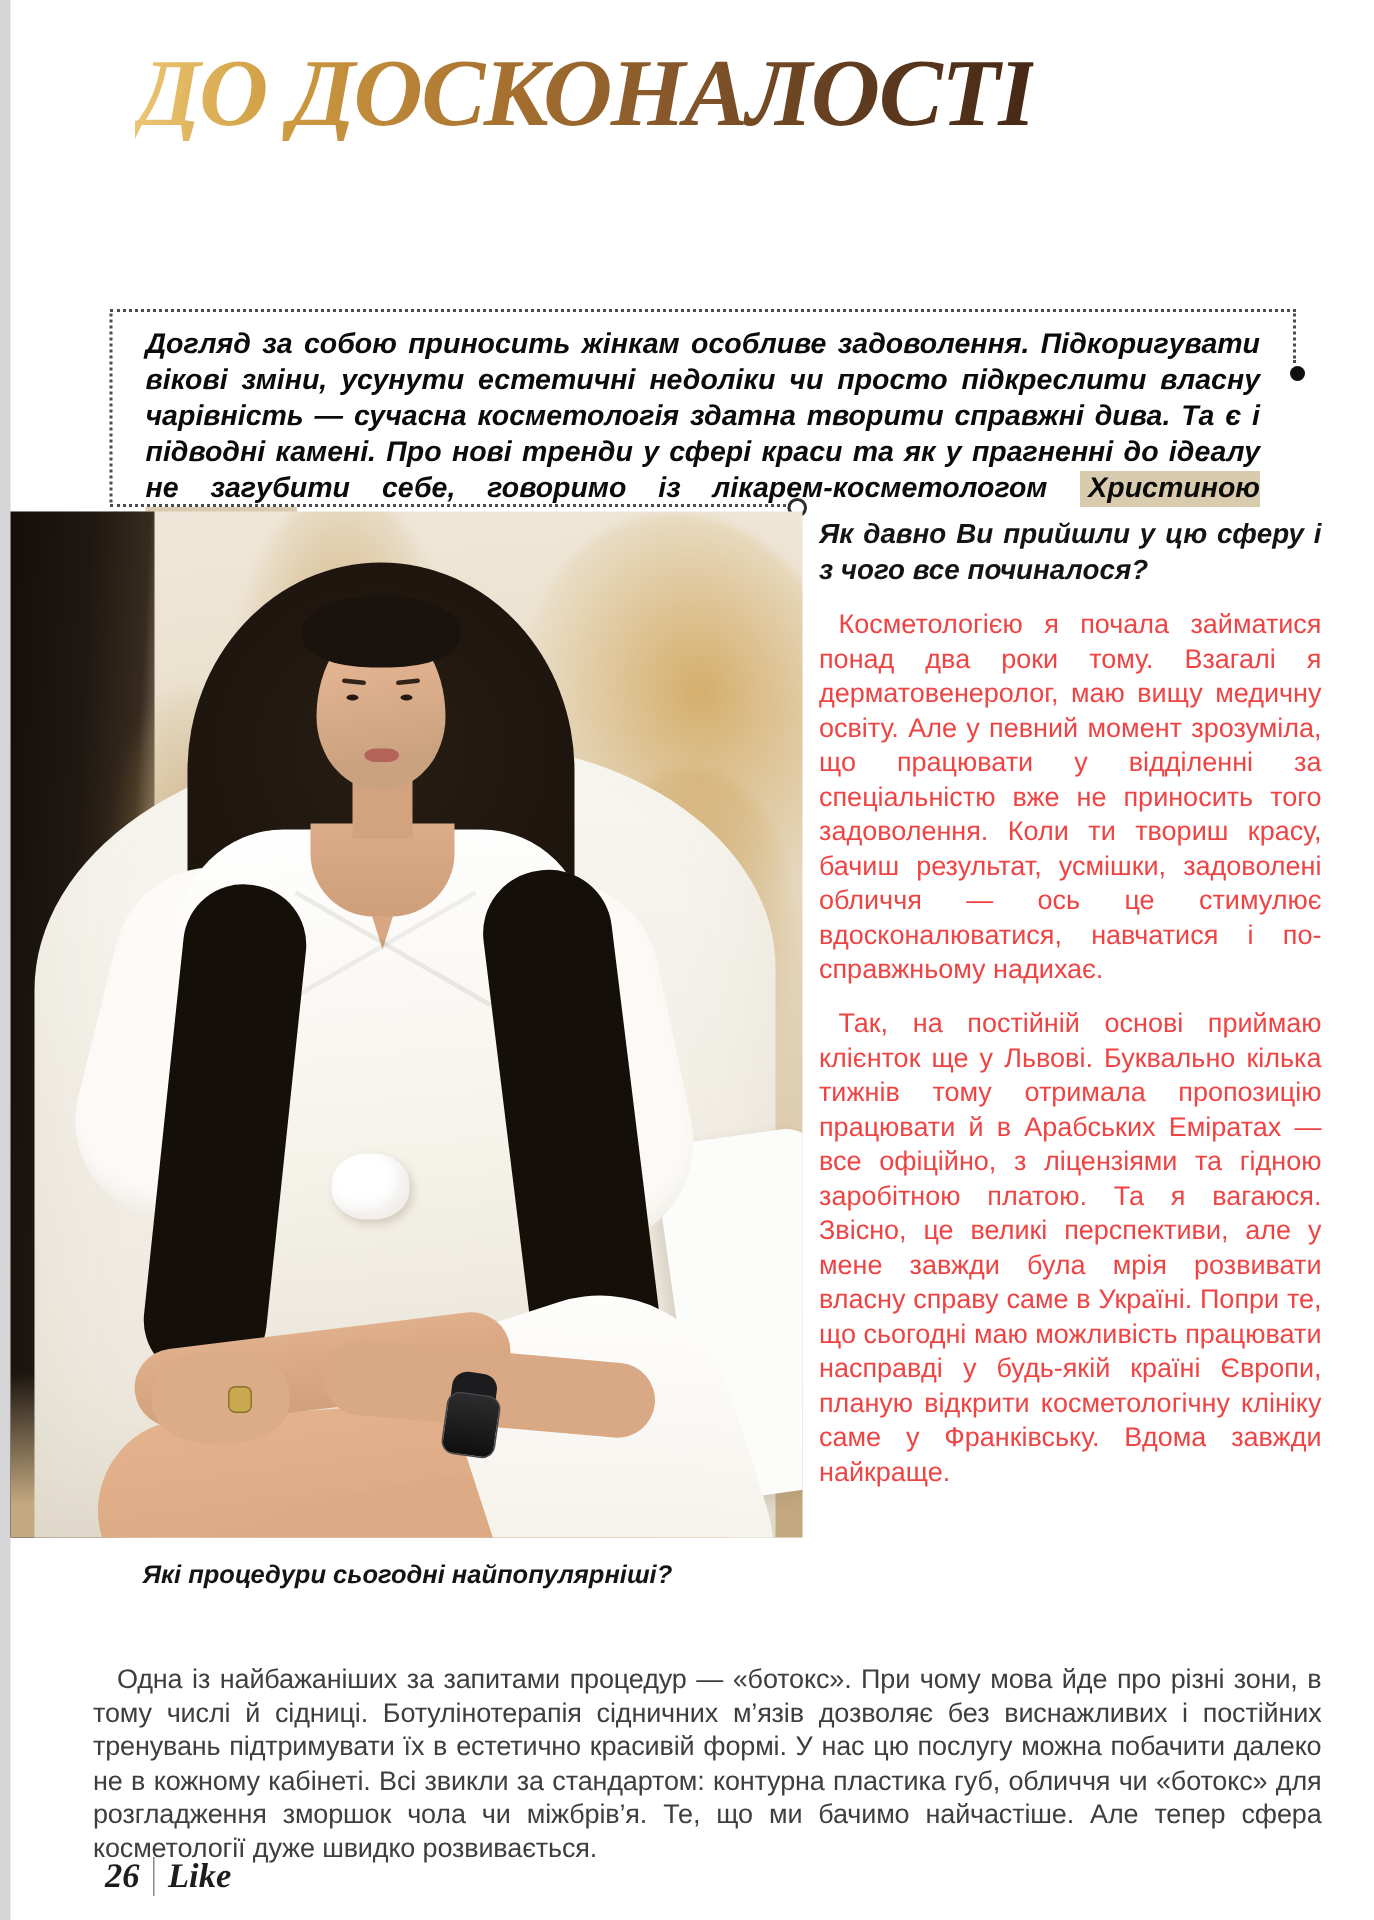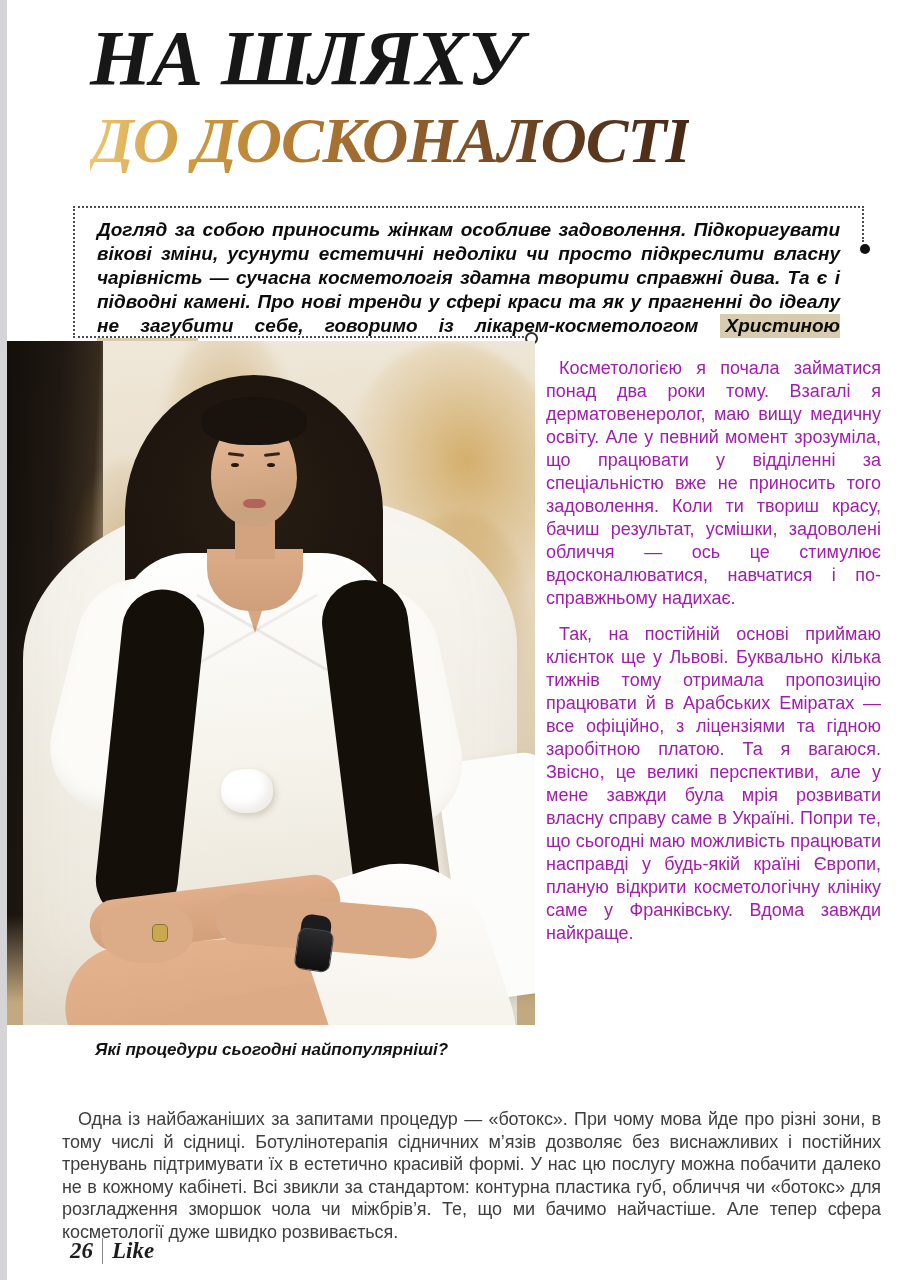--- a/index.html
+++ b/index.html
@@ -94,21 +94,21 @@
     border:1px solid #47474a;border-radius:9px;transform:rotate(8deg);}
   .thigh{left:58px;top:596px;width:384px;height:122px;background:linear-gradient(176deg,#e4b38e,#d5a580);
     border-radius:62px;transform:rotate(-4deg);}
   .calf{left:148px;top:640px;width:334px;height:112px;background:#dcab86;border-radius:56px;transform:rotate(-10deg);}
   .skirt{left:320px;top:520px;width:180px;height:290px;background:linear-gradient(200deg,#ffffff,#efe9dd);
     border-radius:40px 90px 120px 40px;transform:rotate(-18deg);}
 
   
   .col-right{position:absolute;left:546px;top:344px;width:335px;}
   .q{font-weight:700;font-style:italic;font-size:18.5px;line-height:24px;color:#141414;text-align:justify;}
-  .a{font-size:18px;line-height:23px;color:#a21caf;text-align:justify;text-indent:13px;margin-top:13px;}
+  .a{font-size:18px;line-height:23px;color:#ef4444;text-align:justify;text-indent:13px;margin-top:13px;}
   .q + .a{margin-top:13px;}
   .q2{margin-top:18px;}
 
   
   .q3{position:absolute;left:95px;top:1040px;font-weight:700;font-style:italic;font-size:17px;color:#141414;}
   .a3{position:absolute;left:62px;top:1108px;width:819px;font-size:18px;line-height:22.5px;
     color:#3e3e3e;text-align:justify;text-indent:16px;letter-spacing:-0.1px;}
 
   
   .footer{position:absolute;left:70px;top:1238px;display:flex;align-items:center;
@@ -116,21 +116,20 @@
   .footer .pnum{font-size:23px;}
   .footer .rule{width:1px;height:26px;background:#8a8a8a;margin:0 9px;}
   .footer .mag{font-size:23px;}
 </style>
 </head>
 <body>
 
 <div class="scan-edge"></div>
 
 <div class="title">
-  <div class="title-line1">НА ШЛЯХУ</div>
   <div class="title-line2">ДО ДОСКОНАЛОСТІ</div>
 </div>
 
 <div class="intro-box">
   <div class="d-top"></div>
   <div class="d-left"></div>
   <div class="d-right"></div>
   <div class="d-bottom"></div>
   <div class="dot-filled"></div>
   <div class="dot-open"></div>
@@ -172,20 +171,21 @@
   <div class="skirt"></div>
   <div class="forearm-1"></div>
   <div class="forearm-2"></div>
   <div class="hand"></div>
   <div class="ring"></div>
   <div class="watch-strap"></div>
   <div class="watch-face"></div>
 </div>
 
 <div class="col-right">
+  <div class="q">Як давно Ви прийшли у цю сферу і з чого все починалося?</div>
   <div class="a">Косметологією я почала займатися понад два роки тому. Взагалі я дерматовенеролог, маю вищу медичну освіту. Але у певний момент зрозуміла, що працювати у відділенні за спеціальністю вже не приносить того задоволення. Коли ти твориш красу, бачиш результат, усмішки, задоволені обличчя — ось це стимулює вдосконалюватися, навчатися і по-справжньому надихає.</div>
   <div class="a">Так, на постійній основі приймаю клієнток ще у Львові. Буквально кілька тижнів тому отримала пропозицію працювати й в Арабських Еміратах — все офіційно, з ліцензіями та гідною заробітною платою. Та я вагаюся. Звісно, це великі перспективи, але у мене завжди була мрія розвивати власну справу саме в Україні. Попри те, що сьогодні маю можливість працювати насправді у будь-якій країні Європи, планую відкрити косметологічну клініку саме у Франківську. Вдома завжди найкраще.</div>
 </div>
 
 <div class="q3">Які процедури сьогодні найпопулярніші?</div>
 <div class="a3">Одна із найбажаніших за запитами процедур — «ботокс». При чому мова йде про різні зони, в тому числі й сідниці. Ботулінотерапія сідничних м’язів дозволяє без виснажливих і постійних тренувань підтримувати їх в естетично красивій формі. У нас цю послугу можна побачити далеко не в кожному кабінеті. Всі звикли за стандартом: контурна пластика губ, обличчя чи «ботокс» для розгладження зморшок чола чи міжбрів’я. Те, що ми бачимо найчастіше. Але тепер сфера косметології дуже швидко розвивається.</div>
 
 <div class="footer">
   <span class="pnum">26</span>
   <span class="rule"></span>

